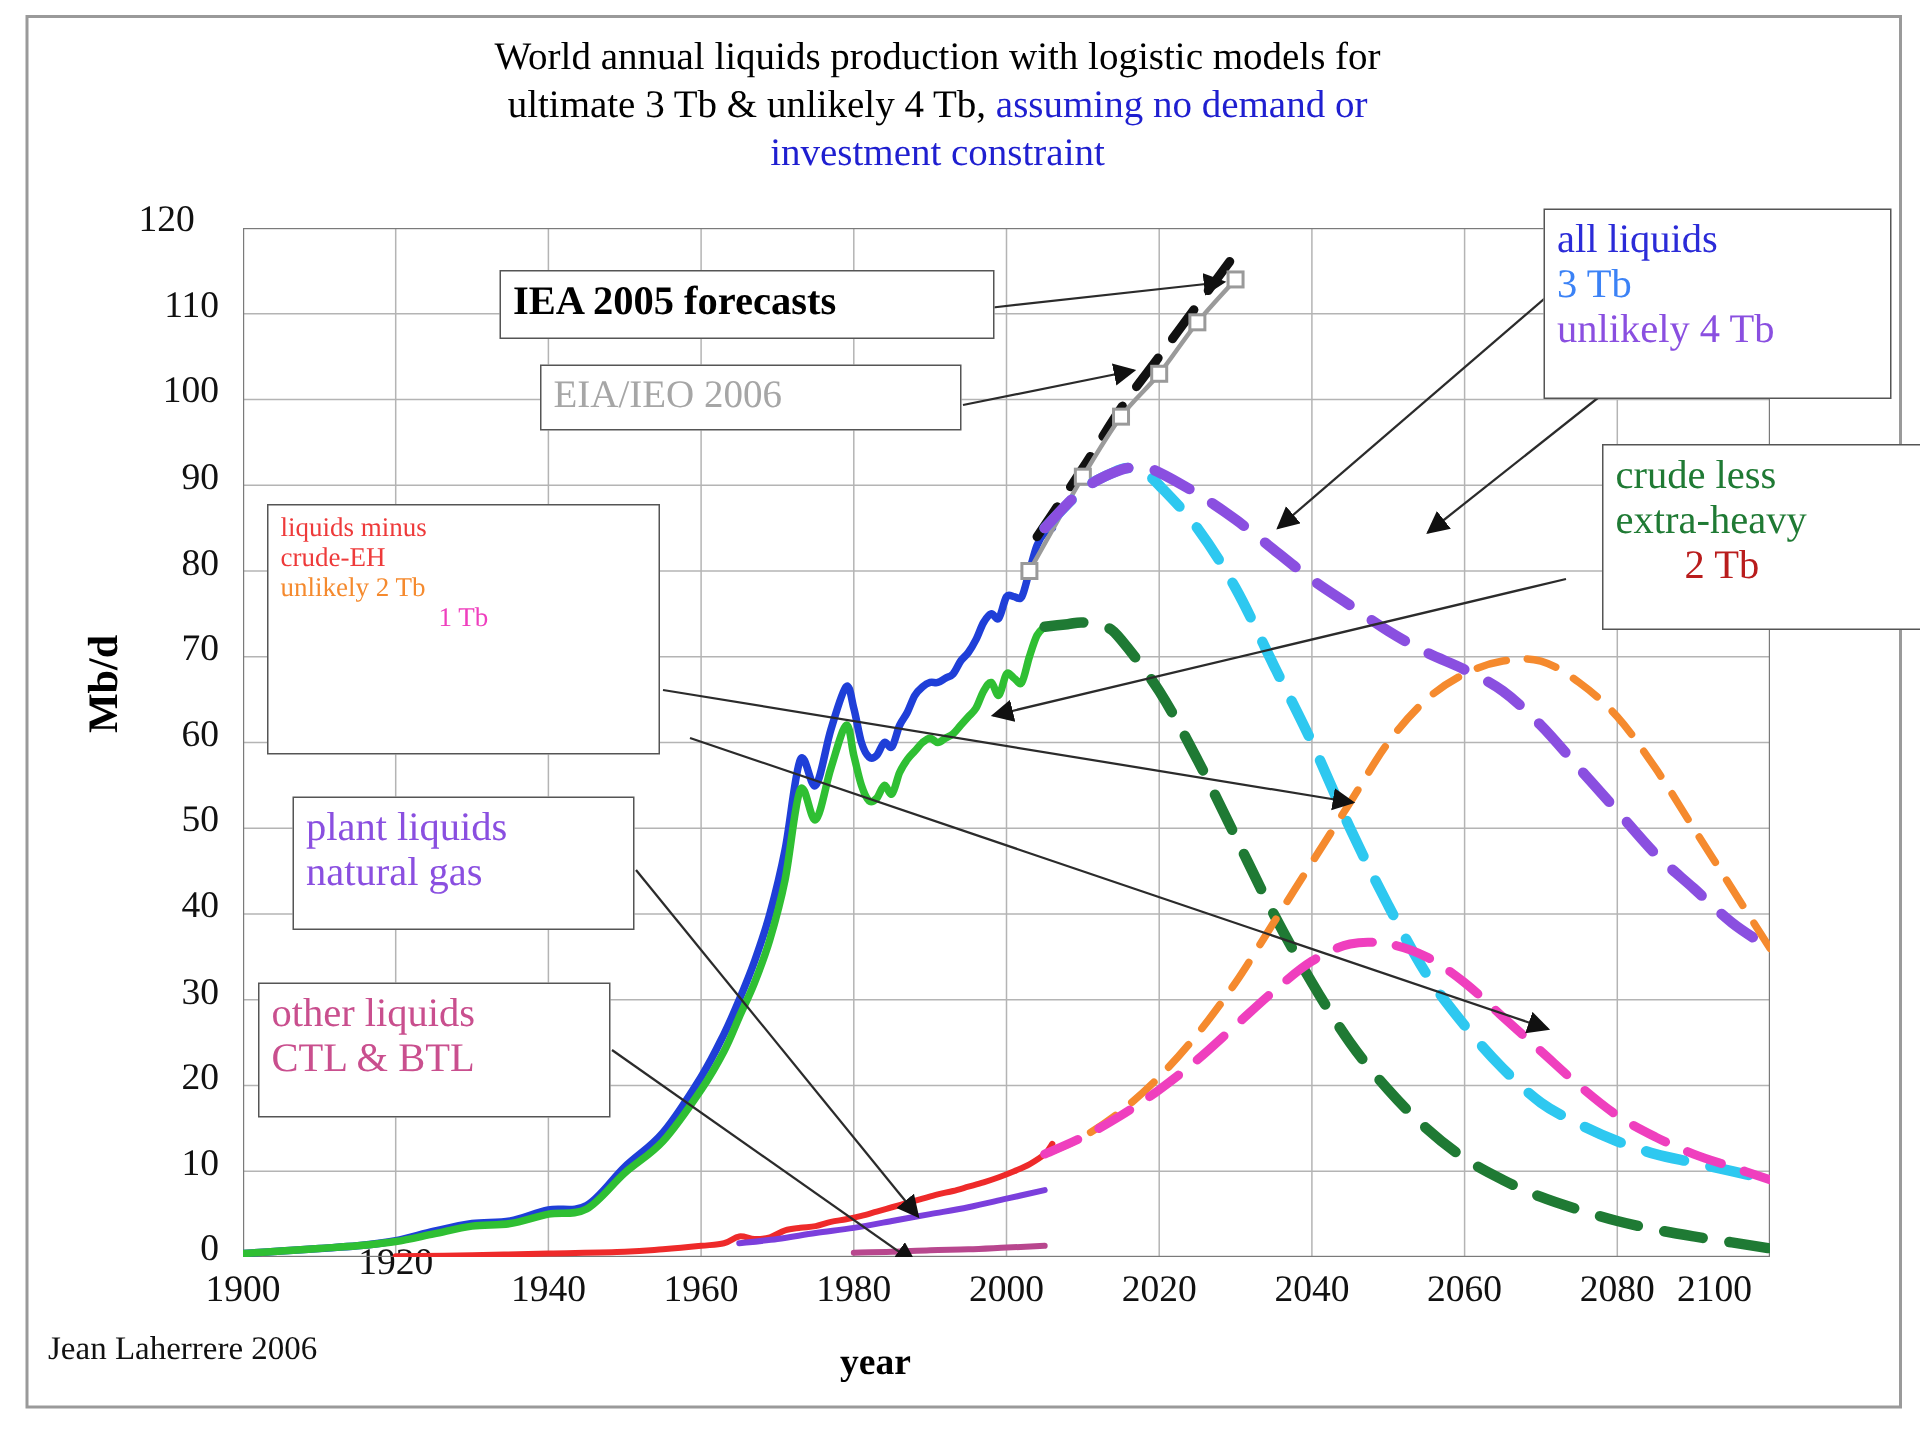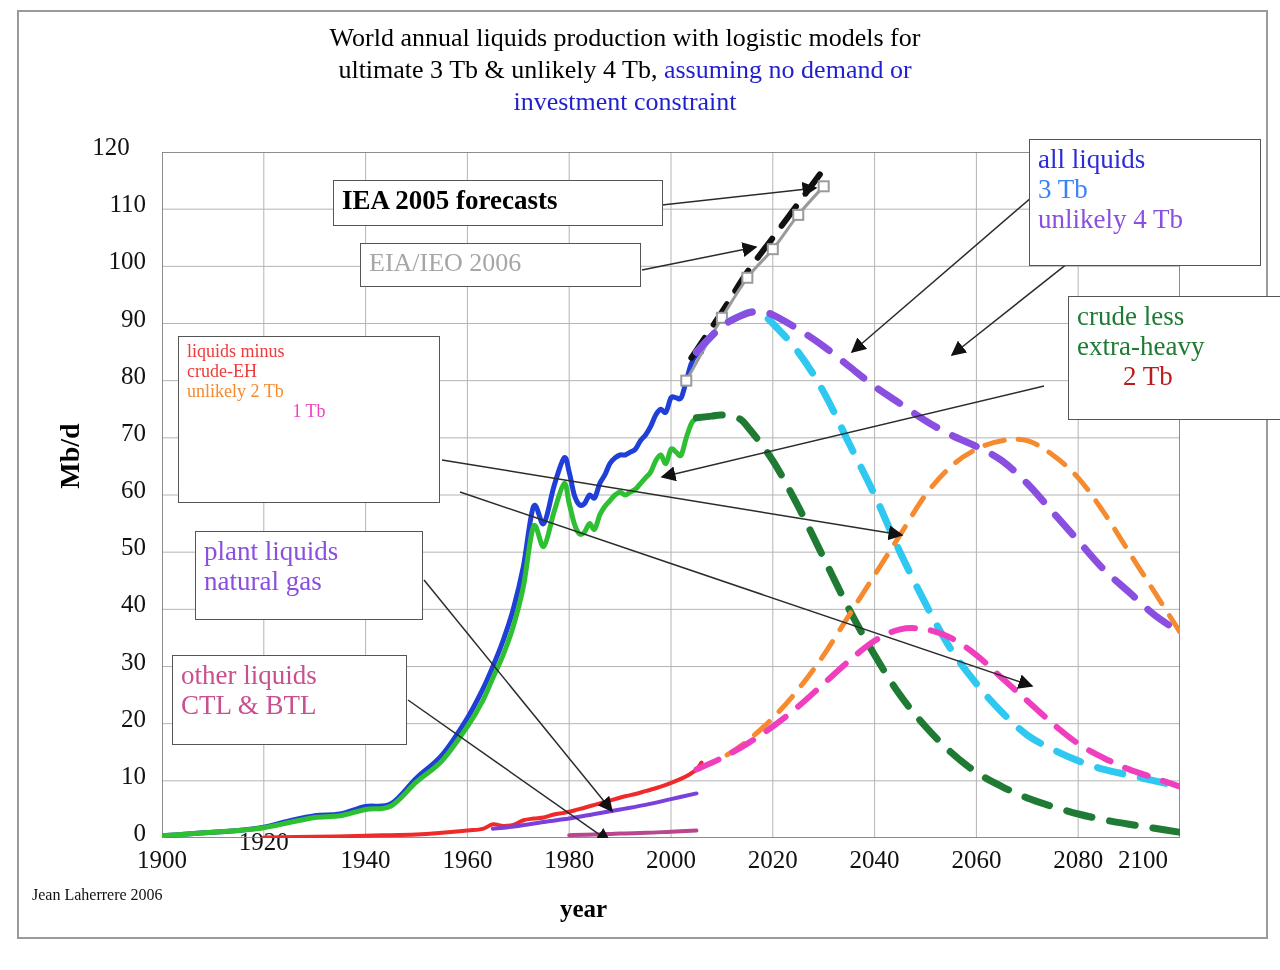--- a/index.html
+++ b/index.html
@@ -3,21 +3,21 @@
 <meta charset="utf-8">
 <style>
   html,body{margin:0;padding:0;background:#ffffff;}
   body{width:1280px;height:970px;font-family:"Liberation Serif",serif;}
   #root{position:relative;width:1280px;height:970px;background:#fff;overflow:hidden;}
   #frame{position:absolute;left:17px;top:10px;width:1247px;height:925px;border:2px solid #9a9a9a;background:#fff;}
   #title{position:absolute;left:120px;top:22px;width:1010px;text-align:center;font-weight:normal;font-size:26px;line-height:32px;color:#000;font-family:"Liberation Serif",serif;}
   #title .blue{color:#1f1fd0;}
   #ylabel{position:absolute;left:10px;top:440px;width:120px;text-align:center;font-weight:bold;font-size:28px;color:#000;transform:rotate(-90deg);transform-origin:center center;}
   #xlabel{position:absolute;left:560px;top:895px;font-weight:bold;font-size:25px;color:#000;}
-  #credit{position:absolute;left:32px;top:886px;font-size:16px;color:#111;}
+  #credit{position:absolute;left:32px;top:886px;font-size:22px;color:#111;}
   .ytick{position:absolute;right:0;text-align:right;font-size:25px;color:#111;width:70px;line-height:20px;}
   .xtick{position:absolute;text-align:center;font-size:25px;color:#111;width:100px;line-height:20px;}
   #plot{position:absolute;left:162px;top:152px;width:1018px;height:686px;}
   .anbox{position:absolute;background:#fff;border:1.6px solid #555;padding:4px 8px;box-sizing:border-box;}
   .anbox div{white-space:nowrap;line-height:1.12;}
   svg{display:block;}
 </style>
 </head>
 <body>
 

